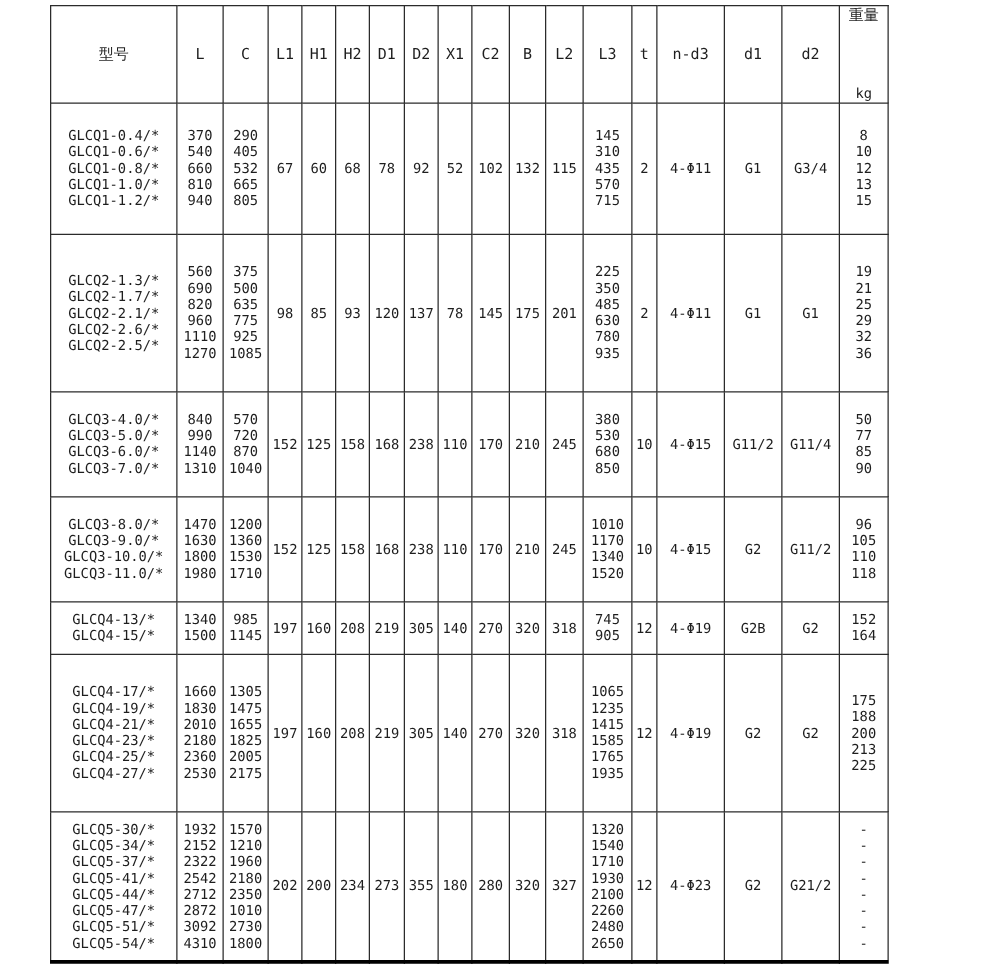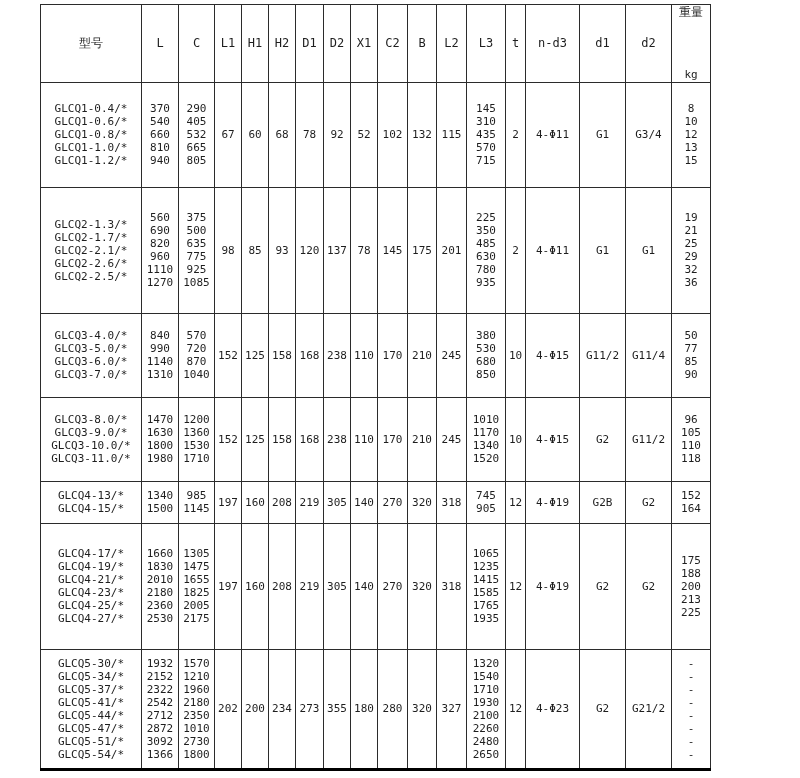--- a/index.html
+++ b/index.html
@@ -596,21 +596,21 @@
           </td>
           <td>
             <div class="lines">
               <div>1932</div>
               <div>2152</div>
               <div>2322</div>
               <div>2542</div>
               <div>2712</div>
               <div>2872</div>
               <div>3092</div>
-              <div>1366</div>
+              <div>4310</div>
             </div>
           </td>
           <td>
             <div class="lines">
               <div>1570</div>
               <div>1210</div>
               <div>1960</div>
               <div>2180</div>
               <div>2350</div>
               <div>1010</div>

